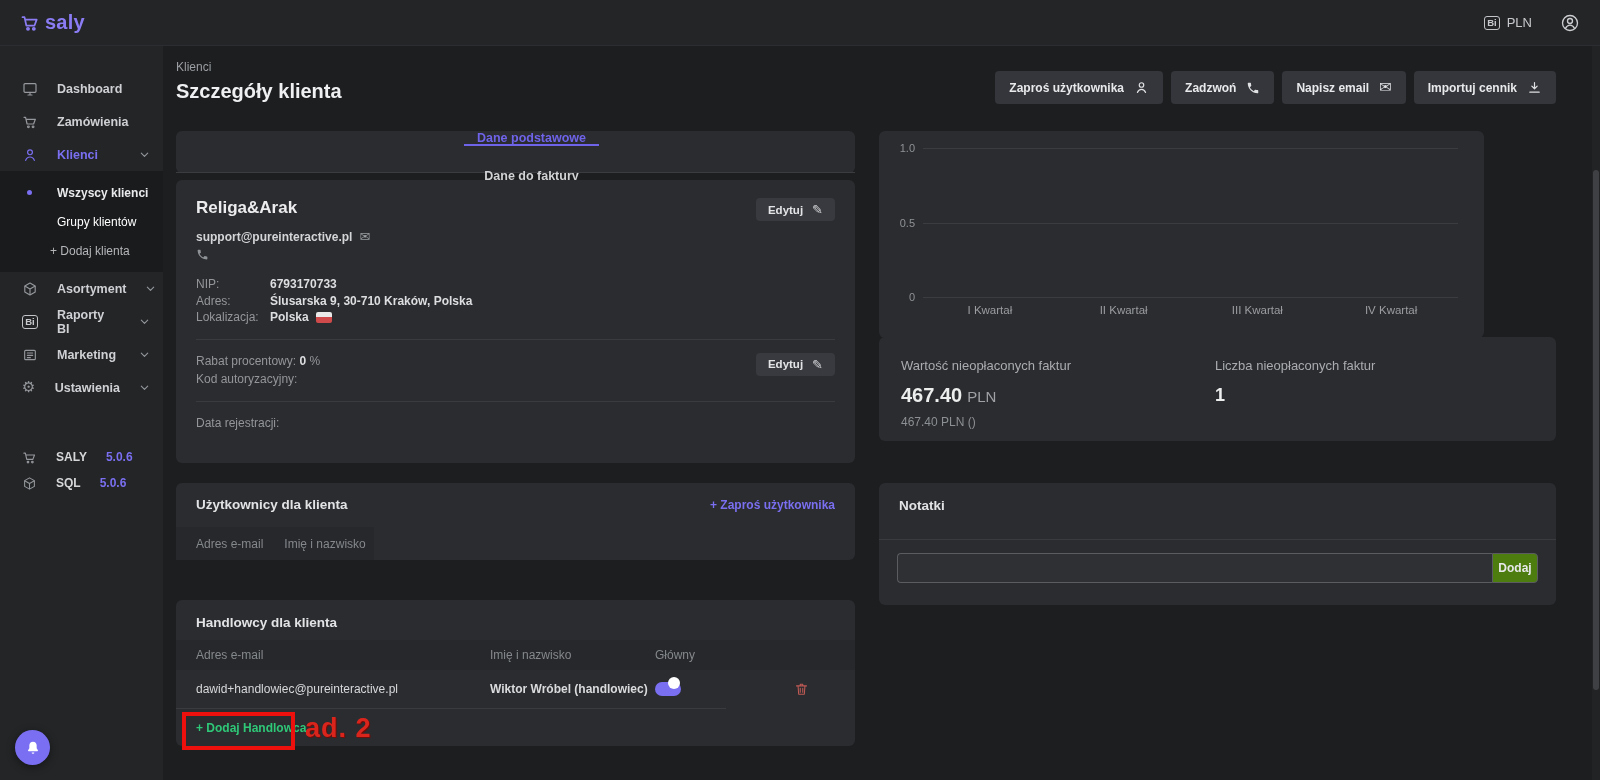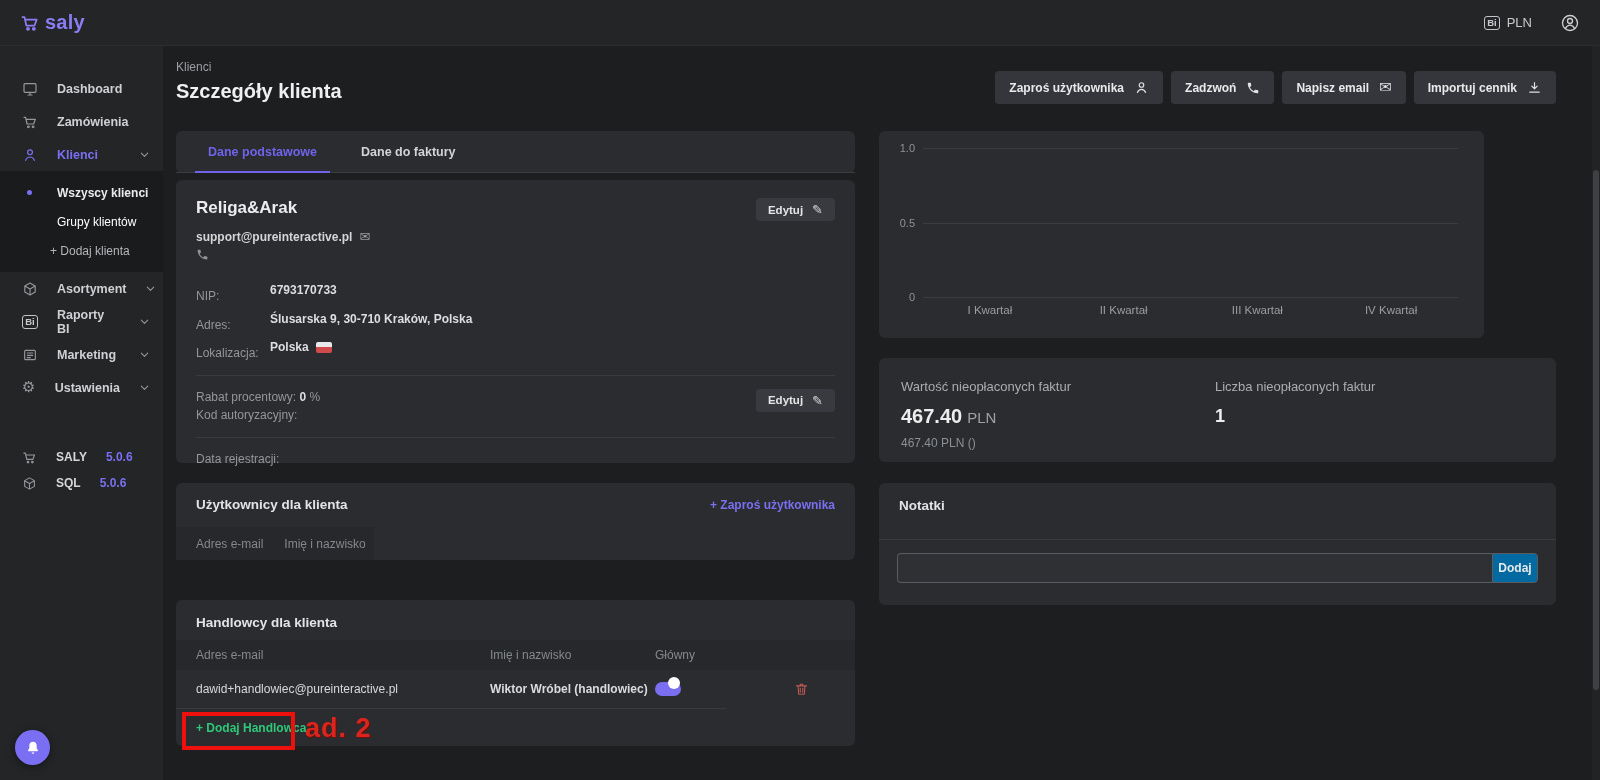--- a/index.html
+++ b/index.html
@@ -46,38 +46,38 @@
   .hbtn { background:#34363b; border-radius:4px; height:33px; display:flex; align-items:center; gap:10px;
     padding:0 14px; font-size:12px; font-weight:bold; color:#e8e9eb; cursor:pointer; }
   .hbtn .hic { color:#dfe0e2; }
   .hbtn .hglyph { font-size:15px; line-height:15px; font-family:"DejaVu Sans",sans-serif; }
 
   
   .card { position:absolute; background:#2a2c2f; border-radius:6px; }
 
   
   .tabs-card { left:176px; top:131px; width:679px; height:42px; }
-  .tabs { display:flex; height:100%; align-items:center; padding-left:32px; gap:44px; border-bottom:1px solid #3a3c3f; }
+  .tabs { display:flex; height:100%; align-items:center; padding-left:32px; gap:24px; border-bottom:1px solid #3a3c3f;flex-direction:column; }
   .tab { font-size:12.5px; font-weight:bold; color:#d2d3d5; height:100%; display:flex; align-items:center; position:relative; cursor:pointer; }
   .tab.active { color:#6f63ea; }
   .tab.active::after { content:""; position:absolute; left:-13px; right:-13px; bottom:-1px; height:2px; background:#6f63ea; }
 
   
   .details-card { left:176px; top:180px; width:679px; height:283px; padding:18px 20px; }
   .row-between { display:flex; justify-content:space-between; align-items:flex-start; }
   .client-name { font-size:17px; font-weight:bold; color:#ececee; }
   .edit-btn { background:#383a3f; border-radius:4px; height:23px; padding:0 12px; display:flex; align-items:center; gap:9px;
     font-size:11.5px; font-weight:bold; color:#e3e4e6; cursor:pointer;text-align:center; }
   .edit-btn .pencil { font-size:13px; color:#d7d8da; font-family:"DejaVu Sans",sans-serif; font-weight:normal; }
   .email-row { margin-top:8px; font-size:12px; font-weight:bold; color:#d4d5d7; display:flex; gap:7px; align-items:center; }
   .env-glyph { font-size:13px; color:#9a9da1; font-weight:normal; font-family:"DejaVu Sans",sans-serif; }
   .phone-row { margin-top:4px; color:#8f9296; }
   .fields { margin-top:15px; }
   .frow { display:flex; font-size:12px; line-height:16.5px; }
-  .flab { width:74px; color:#94969a;margin-top:12px; }
+  .flab { width:74px; color:#94969a; }
   .fval { font-weight:bold; color:#dddee0; display:flex; align-items:center; gap:7px; }
   .flag { width:16px; height:11px; border-radius:2px; overflow:hidden; display:inline-block; }
   .flag .w { height:5.5px; background:#e9e9e9; }
   .flag .r { height:5.5px; background:#cf4a4a; }
   .divider { height:1px; background:#393b3e; margin:13px 0; }
   .grey { color:#94969a; font-size:12px; line-height:16.5px; }
   .bold-white { color:#dddee0; font-weight:bold; }
 
   
   .users-card { left:176px; top:483px; width:679px; height:77px;text-align:center; }
@@ -107,36 +107,36 @@
     letter-spacing:1px; text-shadow:1px 1px 0 #6e0d09; z-index:5; }
 
   
   .chart-card { left:879px; top:131px; width:605px; height:207px; }
   .gridline { position:absolute; left:44px; right:26px; height:1px; background:#3a3c3f; }
   .ytick { position:absolute; left:0; width:36px; text-align:right; font-size:11px; color:#8f9296; transform:translateY(-50%); }
   .xticks { position:absolute; left:44px; right:26px; top:173px; display:flex; }
   .xticks span { flex:1; text-align:center; font-size:11.5px; color:#9b9da1; }
 
   
-  .inv-card { left:879px; top:358px; width:677px; height:104px; padding:21px 22px; }
+  .inv-card { left:879px; top:337px; width:677px; height:104px; padding:21px 22px; }
   .inv-col { position:absolute; top:21px; }
   .inv-col.left { left:22px; } .inv-col.right { left:336px; }
   .inv-label { font-size:13px; color:#aaacaf; }
   .inv-value { margin-top:11px; font-size:20px; font-weight:bold; color:#eceded; }
   .inv-cur { font-size:15px; font-weight:normal; color:#9fa1a4; margin-left:5px; }
   .inv-sub { margin-top:8px; font-size:12px; color:#8c8f93; }
   .inv-count { margin-top:12px; font-size:18px; font-weight:bold; color:#eceded; }
 
   
   .notes-card { left:879px; top:483px; width:677px; height:122px; }
   .notes-divider { position:absolute; left:0; right:0; top:56px; height:1px; background:#393b3e; }
   .notes-row { position:absolute; left:18px; right:18px; top:70px; height:30px; display:flex; }
   .notes-input { flex:1; background:#2e3033; border:1px solid #5a5c61; border-right:none; border-radius:4px 0 0 4px;
     height:30px; color:#d8d9db; padding:0 10px; font-family:inherit; font-size:12px; outline:none; }
-  .notes-add { width:46px; background:#0369a1; border:1px solid #5a5c61; border-radius:0 4px 4px 0;
+  .notes-add { width:46px; background:#4d7c0f; border:1px solid #5a5c61; border-radius:0 4px 4px 0;
     display:flex; align-items:center; justify-content:center; font-size:12px; font-weight:bold; color:#e8e9eb; cursor:pointer; }
 
   
   .fab { position:absolute; left:15px; top:730px; width:35px; height:35px; border-radius:50%; background:#7a6ff2;
     display:flex; align-items:center; justify-content:center; box-shadow:0 2px 8px rgba(0,0,0,.45); cursor:pointer; }
 
   
   .sb-track { position:absolute; right:0; top:46px; width:8px; height:734px; background:#222325; }
   .sb-thumb { position:absolute; right:1px; top:170px; width:6px; height:520px; background:#3e4043; border-radius:3px; cursor:pointer; }
 </style>

